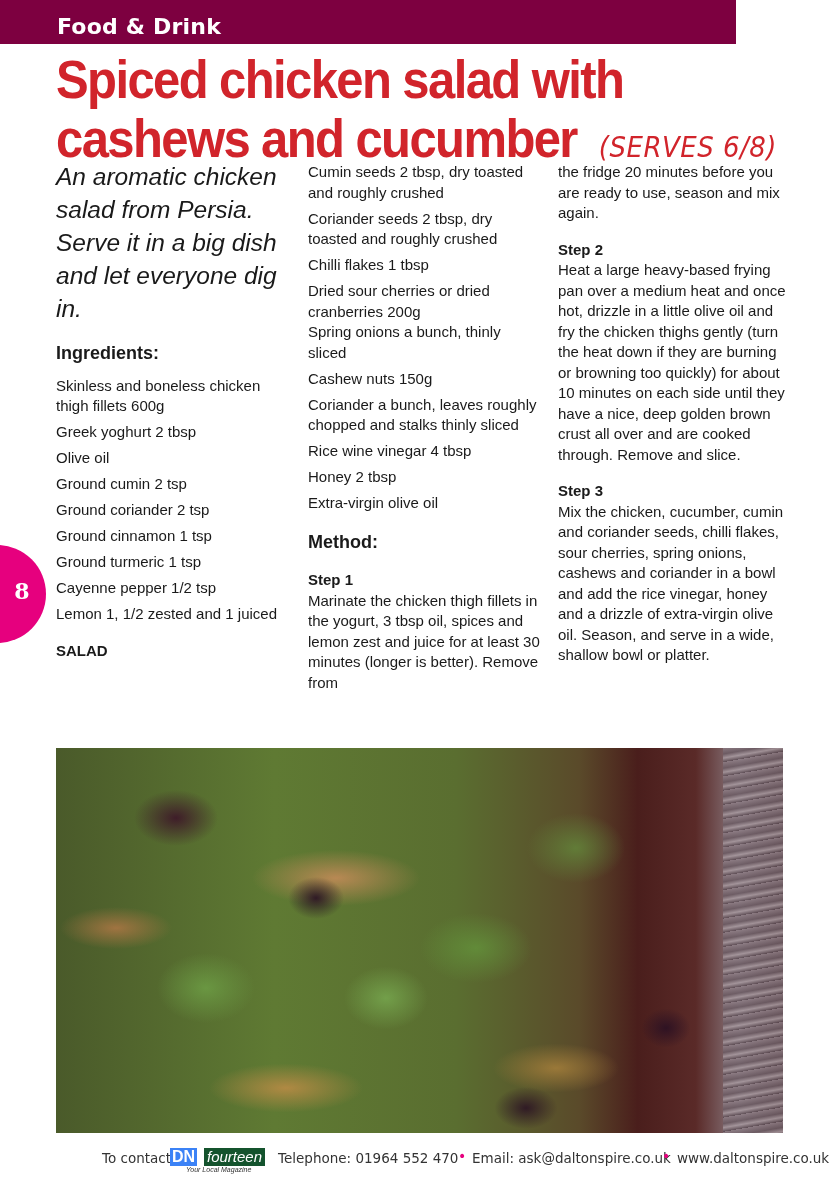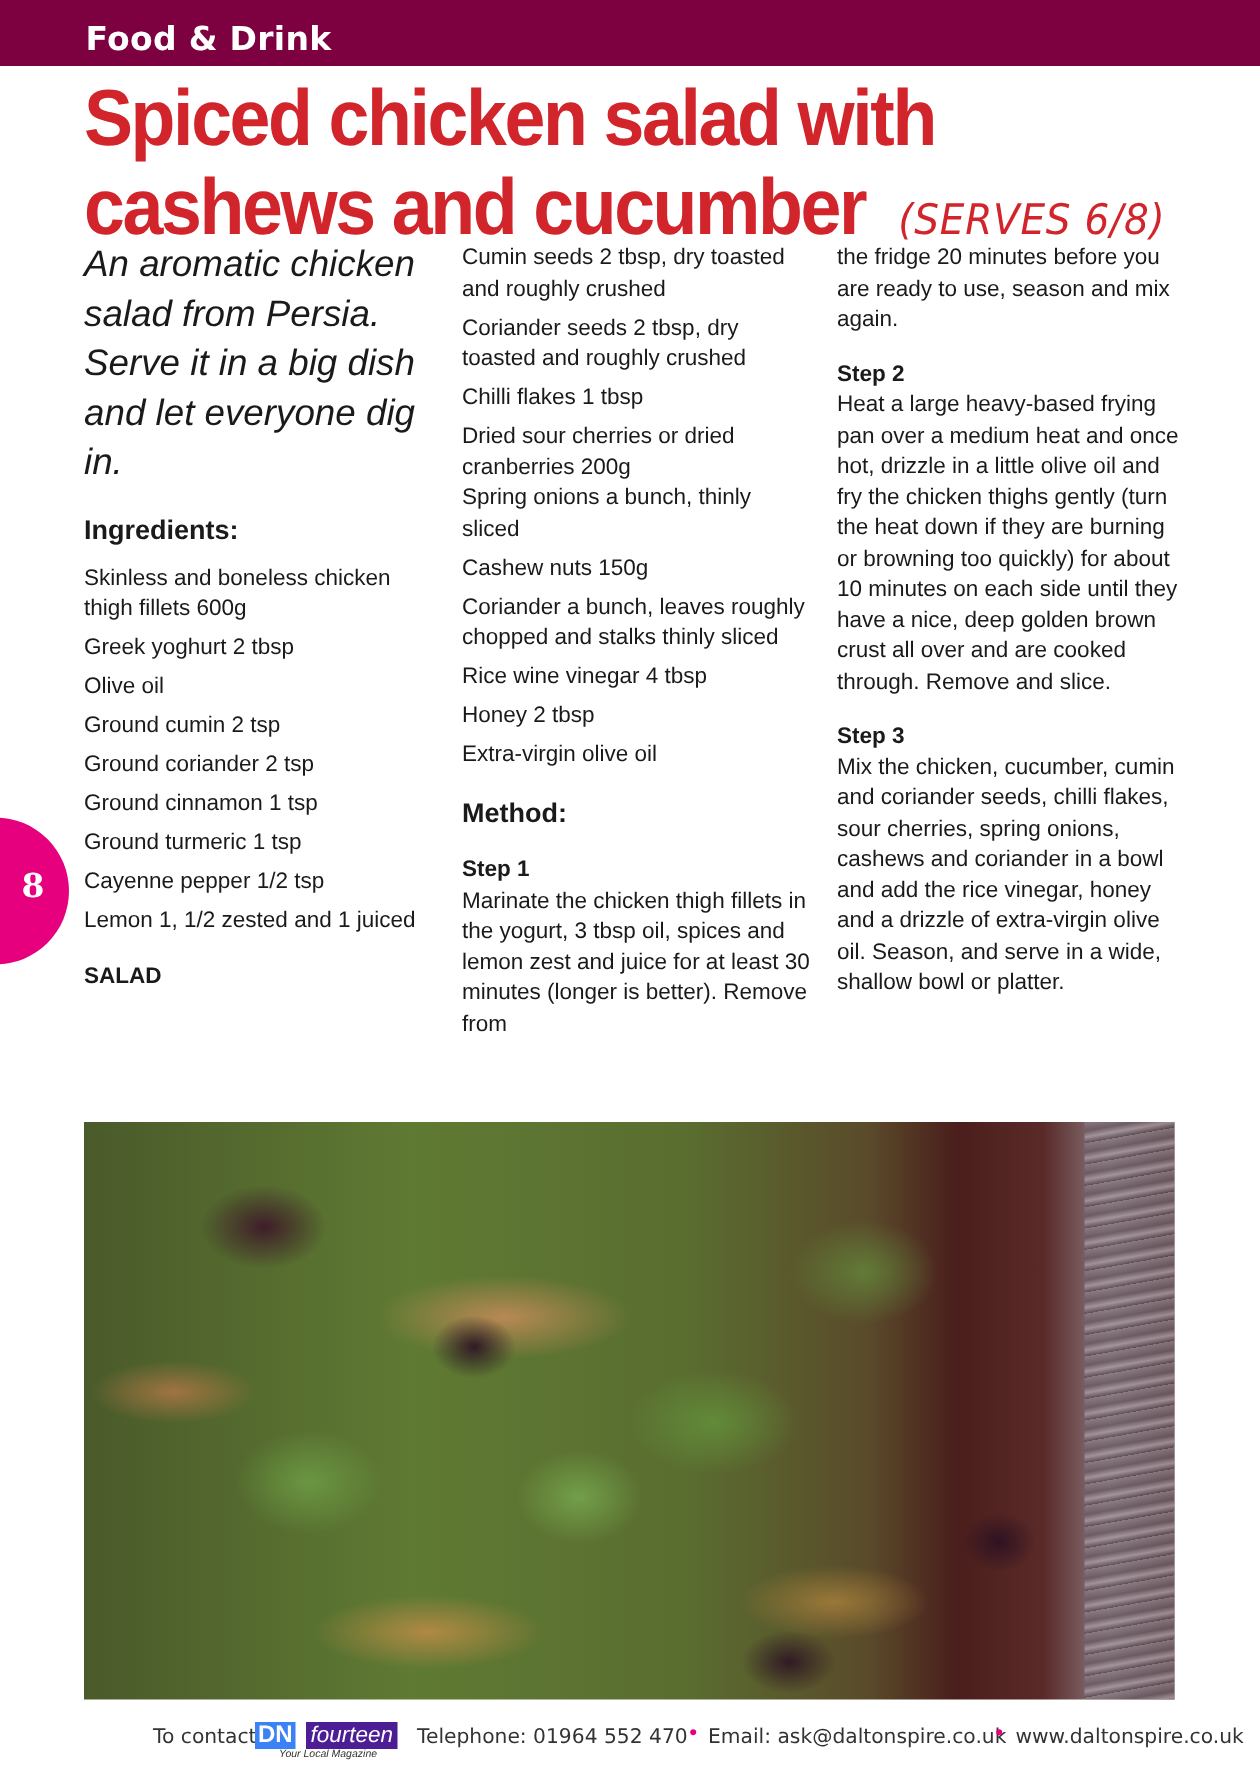--- a/index.html
+++ b/index.html
@@ -3,21 +3,21 @@
   <meta charset="utf-8">
   <style>
     html, body { margin: 0; padding: 0; }
     body {
       width: 840px; height: 1191px; position: relative; overflow: hidden;
       background: #ffffff;
       font-family: "Liberation Sans", "DejaVu Sans", sans-serif;
       color: #1a1a1a;
     }
     .header-band {
-      position: absolute; left: 0; top: 0; width: 840px; height: 44px;
+      position: absolute; left: 0; top: 0; width: 736px; height: 44px;
       background: #7d0040;
     }
     .section-label {
       position: absolute; left: 57px; top: 13px;
       font-family: "DejaVu Sans", sans-serif; font-weight: bold;
       font-size: 22px; color: #ffffff; letter-spacing: 0.2px; line-height: 28px;
     }
     .title {
       position: absolute; left: 56px; top: 50px; width: 770px;
       font-family: "Liberation Sans", sans-serif; font-weight: bold;
@@ -80,21 +80,21 @@
     .logo {
       position: absolute; left: 130px; top: 2px; width: 92px; height: 26px;
     }
     .logo .dn {
       position: absolute; left: 0; top: 0; height: 18px; padding: 0 2px;
       background: #3b82f6; color: #ffffff; font-weight: bold; font-size: 16px; line-height: 18px;
       font-family: "Liberation Sans", sans-serif;
     }
     .logo .fourteen {
       position: absolute; left: 34px; top: 0; height: 18px; padding: 0 3px;
-      background: #4c1d95; color: #ffffff; font-style: italic; font-size: 15px; line-height: 18px;
+      background: #14532d; color: #ffffff; font-style: italic; font-size: 15px; line-height: 18px;
       font-family: "Liberation Sans", sans-serif;
     }
     .logo .tagline {
       position: absolute; left: 16px; top: 18px; font-size: 7px; font-style: italic; color: #333;
       font-family: "Liberation Sans", sans-serif;
     }
     .footer .phone { position: absolute; left: 238px; top: 4px; }
     .footer .email { position: absolute; left: 432px; top: 4px; }
     .footer .web { position: absolute; left: 637px; top: 4px; }
     .bullet { position: absolute; top: 2px; color: #e6007e; font-size: 14px; }

